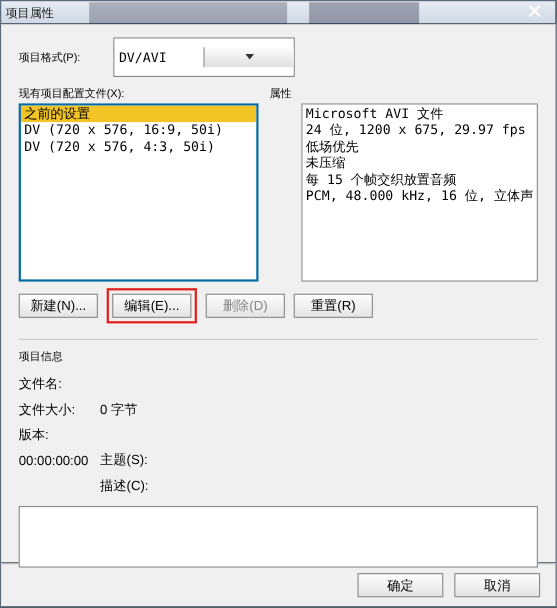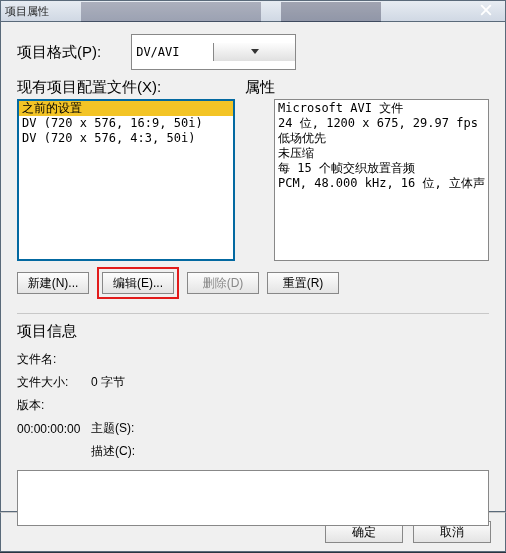--- a/index.html
+++ b/index.html
@@ -4,21 +4,21 @@
 <style>
 * { box-sizing: border-box; margin: 0; padding: 0; }
 body { font-family: "SimSun", "Microsoft YaHei", sans-serif; font-size: 12px; background: #2a3540; width: 506px; height: 553px; overflow: hidden; }
 .window { width: 506px; height: 553px; background: #2a3540; }
 .titlebar { height: 22px; background: linear-gradient(to bottom, #e7ecf2, #d0d8e4); border: 1px solid #5a6a7a; display: flex; align-items: center; padding: 0 4px; position: relative; text-align: right; }
 .titlebar-text { font-size: 11px; color: #1a1a1a; }
 .close-x { position: absolute; right: 6px; top: 0; width: 26px; height: 18px; display: flex; align-items: center; justify-content: center; }
 .close-x svg { width: 12px; height: 12px; }
 .content { background: #f0f0f0; border: 1px solid #5a6a7a; border-top: none; height: 490px; padding: 12px 16px 8px 16px; position: relative; }
 .row { display: flex; align-items: center; margin-bottom: 8px; }
-.label { font-size: 15px; color: #000; }
+.label { font-size: 10px; color: #000; }
 .combo { margin-left: 30px; display: inline-flex; align-items: center; border: 1px solid #888; background: #fff; height: 36px; width: 165px; }
 .combo span { flex: 1; padding: 0 4px; font-family: monospace; font-size: 12px; }
 .combo .arrow { width: 18px; height: 18px; border-left: 1px solid #888; display: flex; align-items: center; justify-content: center; background: linear-gradient(#fdfdfd,#e0e0e0); }
 .columns { display: flex; gap: 10px; }
 .col-left { flex: 1; }
 .col-right { flex: 1; }
 .listbox { border: 2px solid #0369a1; background: #fff; height: 162px; font-family: monospace; font-size: 12px; line-height: 15px; overflow: hidden; margin-top: 2px; }
 .listbox .item { padding: 0 3px; white-space: nowrap; }
 .listbox .selected { background: #f3c426; color: #000; }
 .propbox { border: 1px solid #888; background: #fff; height: 162px; font-family: monospace; font-size: 12px; line-height: 15px; padding: 1px 3px; margin-top: 2px; white-space: pre; overflow: hidden; margin-left: 29px; }

